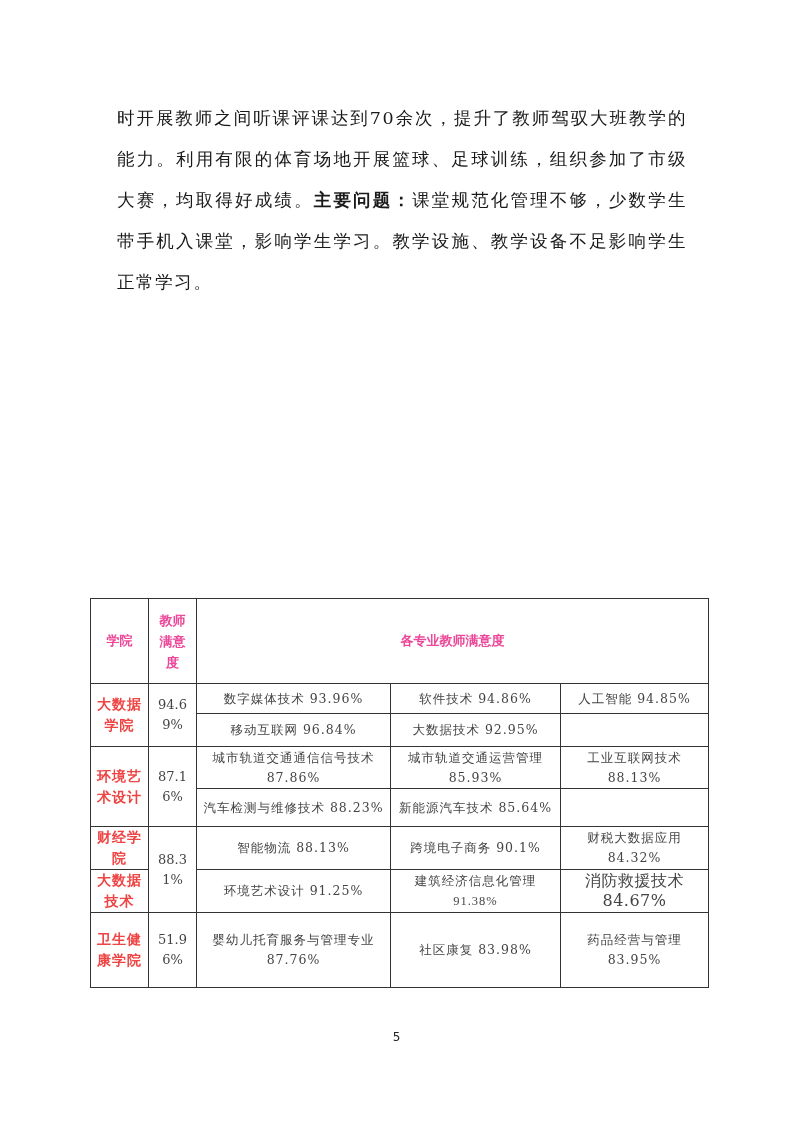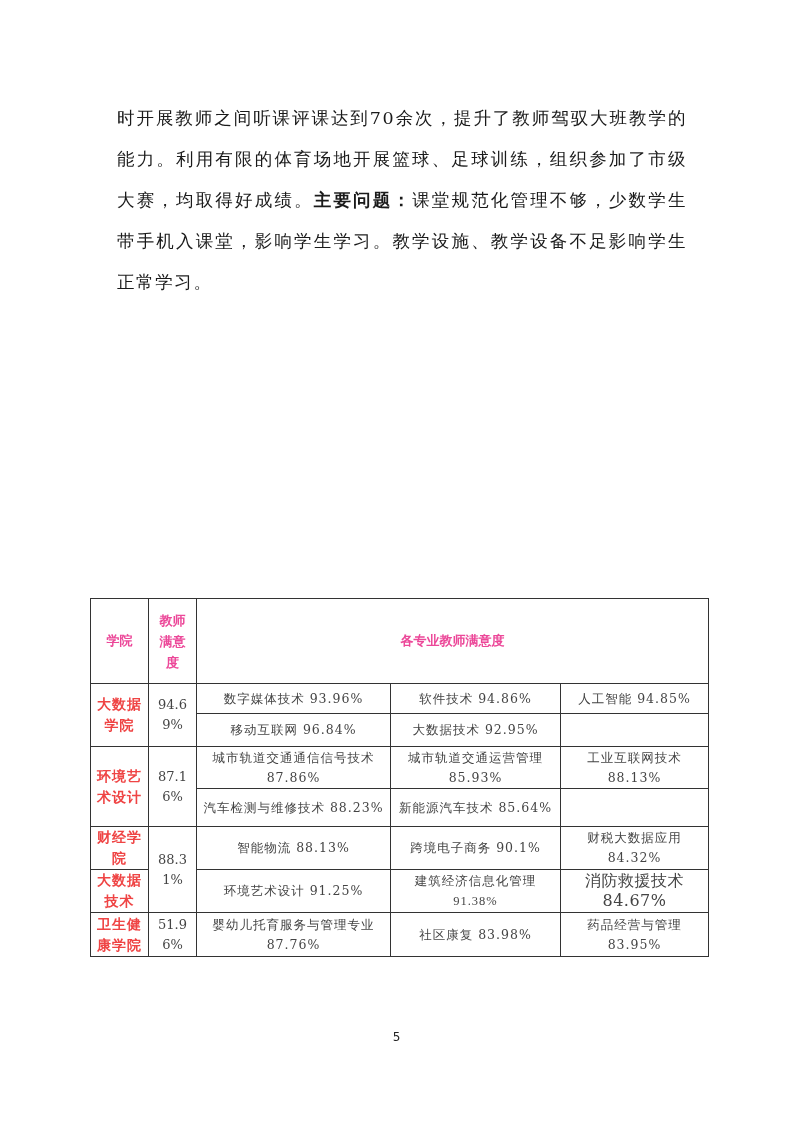--- a/index.html
+++ b/index.html
@@ -83,21 +83,21 @@
     </tr>
 
     <tr style="height:41px">
       <td class="college" style="padding:0 6px;">大数据技术</td>
       <td class="major">环境艺术设计 91.25%</td>
       <td class="major" style="padding:0 14px;font-family:Liberation Serif, serif;">建筑经济信息化管理 91.38%</td>
       <td class="major" style="font-size:16px;letter-spacing:0.5px;">消防救援技术 84.67%</td>
     </tr>
 
     <tr style="height:44px">
-      <td class="college" style="padding:0 6px;margin-top:6px;">卫生健康学院</td>
+      <td class="college" style="padding:16px 6px;margin-top:6px;">卫生健康学院</td>
       <td class="tsat" style="word-break:break-all;">51.96%</td>
       <td class="major" style="padding:0 14px;">婴幼儿托育服务与管理专业 87.76%</td>
       <td class="major">社区康复 83.98%</td>
       <td class="major" style="padding:0 24px;">药品经营与管理 83.95%</td>
     </tr>
   </tbody>
     </table>
 
   <div class="pagenum">5</div>
 </div>

